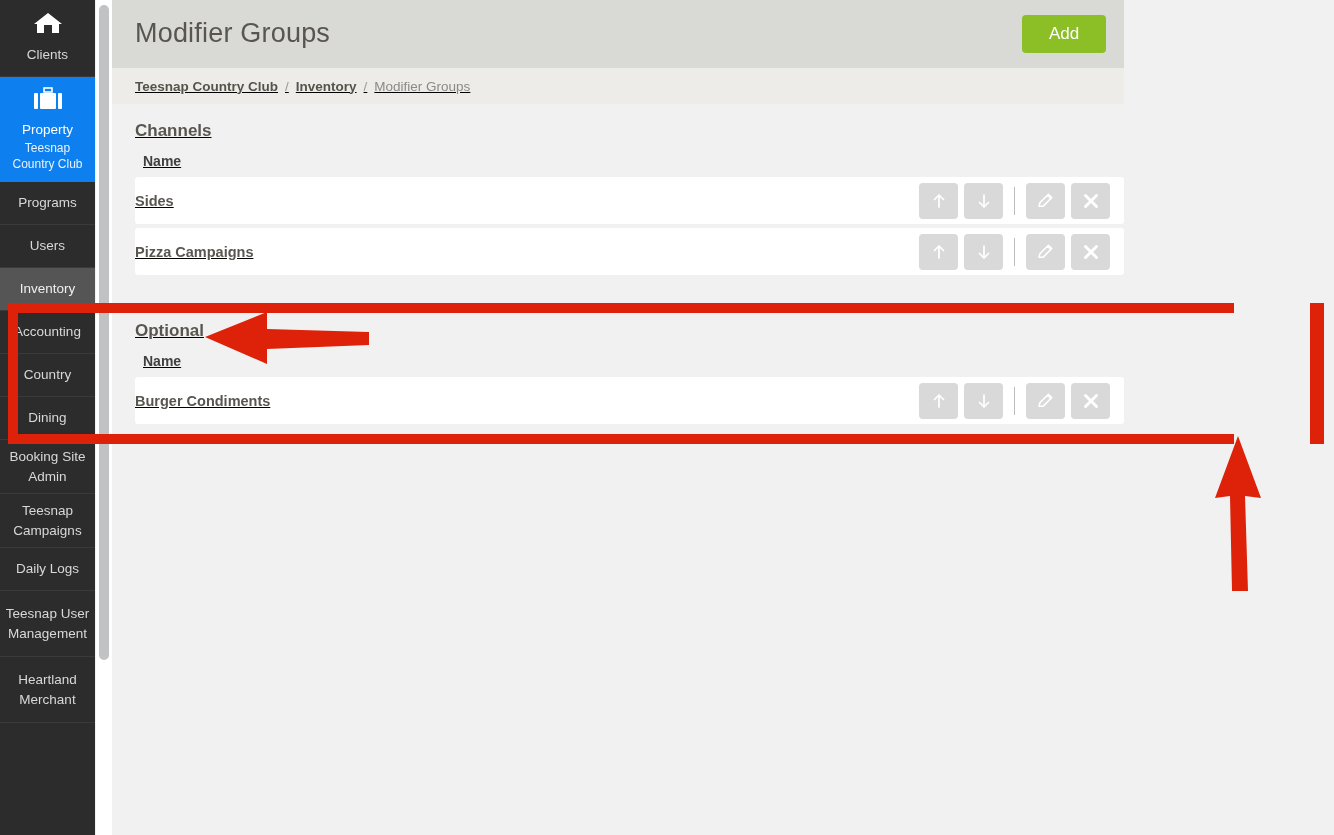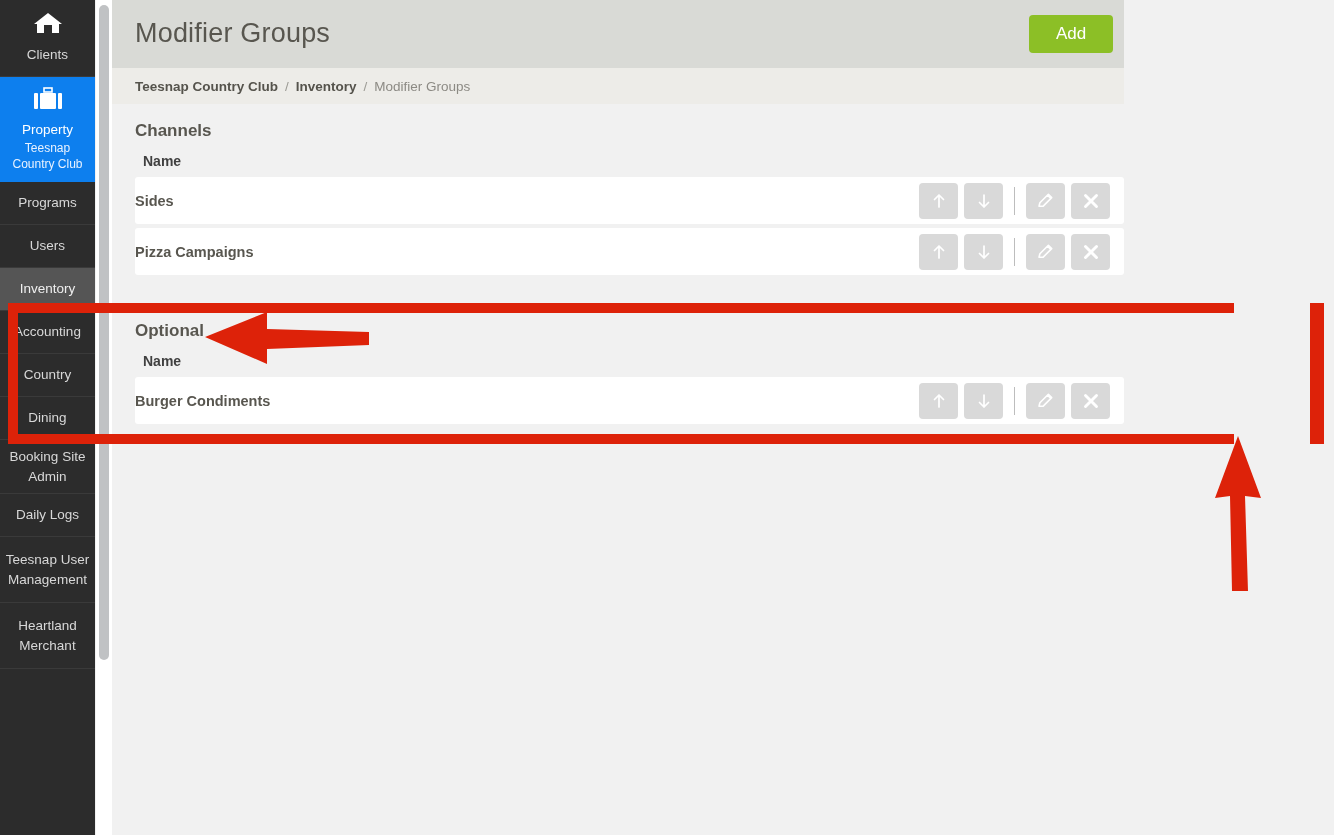--- a/index.html
+++ b/index.html
@@ -49,31 +49,32 @@
   #scroll-thumb {
     position:absolute; left:99px; top:5px; width:10px; height:655px;
     background:#c0c2c4; border-radius:5px;
   }
 
   
   #main {
     position:absolute; left:112px; top:0;
     width:1012px; height:835px;
     background:#f1f1f1;
+    text-decoration:underline;
   }
   #page-header {
     position:relative; height:68px; background:#d9dad6;
   }
   #page-title {
     position:absolute; left:23px; top:18px;
     font-size:27px; font-weight:400; color:#58564f;
     letter-spacing:0.2px;
   }
   #add-button {
-    position:absolute; right:11px; top:15px;
+    position:absolute; right:18px; top:15px;
     width:84px; height:38px;
     background:#8cbf26; color:#ffffff;
     border:none; border-radius:4px;
     font-family:"Liberation Sans", sans-serif;
     font-size:17px; cursor:pointer;
   }
   #breadcrumb-bar {
     height:36px; background:#edece8;
     display:flex; align-items:center;
     padding-left:23px;
@@ -183,20 +184,23 @@
     </div>
     <div class="nav-item single">
       <span class="nav-label">Country</span>
     </div>
     <div class="nav-item single">
       <span class="nav-label">Dining</span>
     </div>
     <div class="nav-item double">
       <span class="nav-label">Booking Site Admin</span>
     </div>
+    <div class="nav-item double">
+      <span class="nav-label">Teesnap Campaigns</span>
+    </div>
     <div class="nav-item single">
       <span class="nav-label">Daily Logs</span>
     </div>
     <div class="nav-item triple">
       <span class="nav-label">Teesnap User Management</span>
     </div>
     <div class="nav-item triple">
       <span class="nav-label">Heartland Merchant</span>
     </div>
   </nav>

